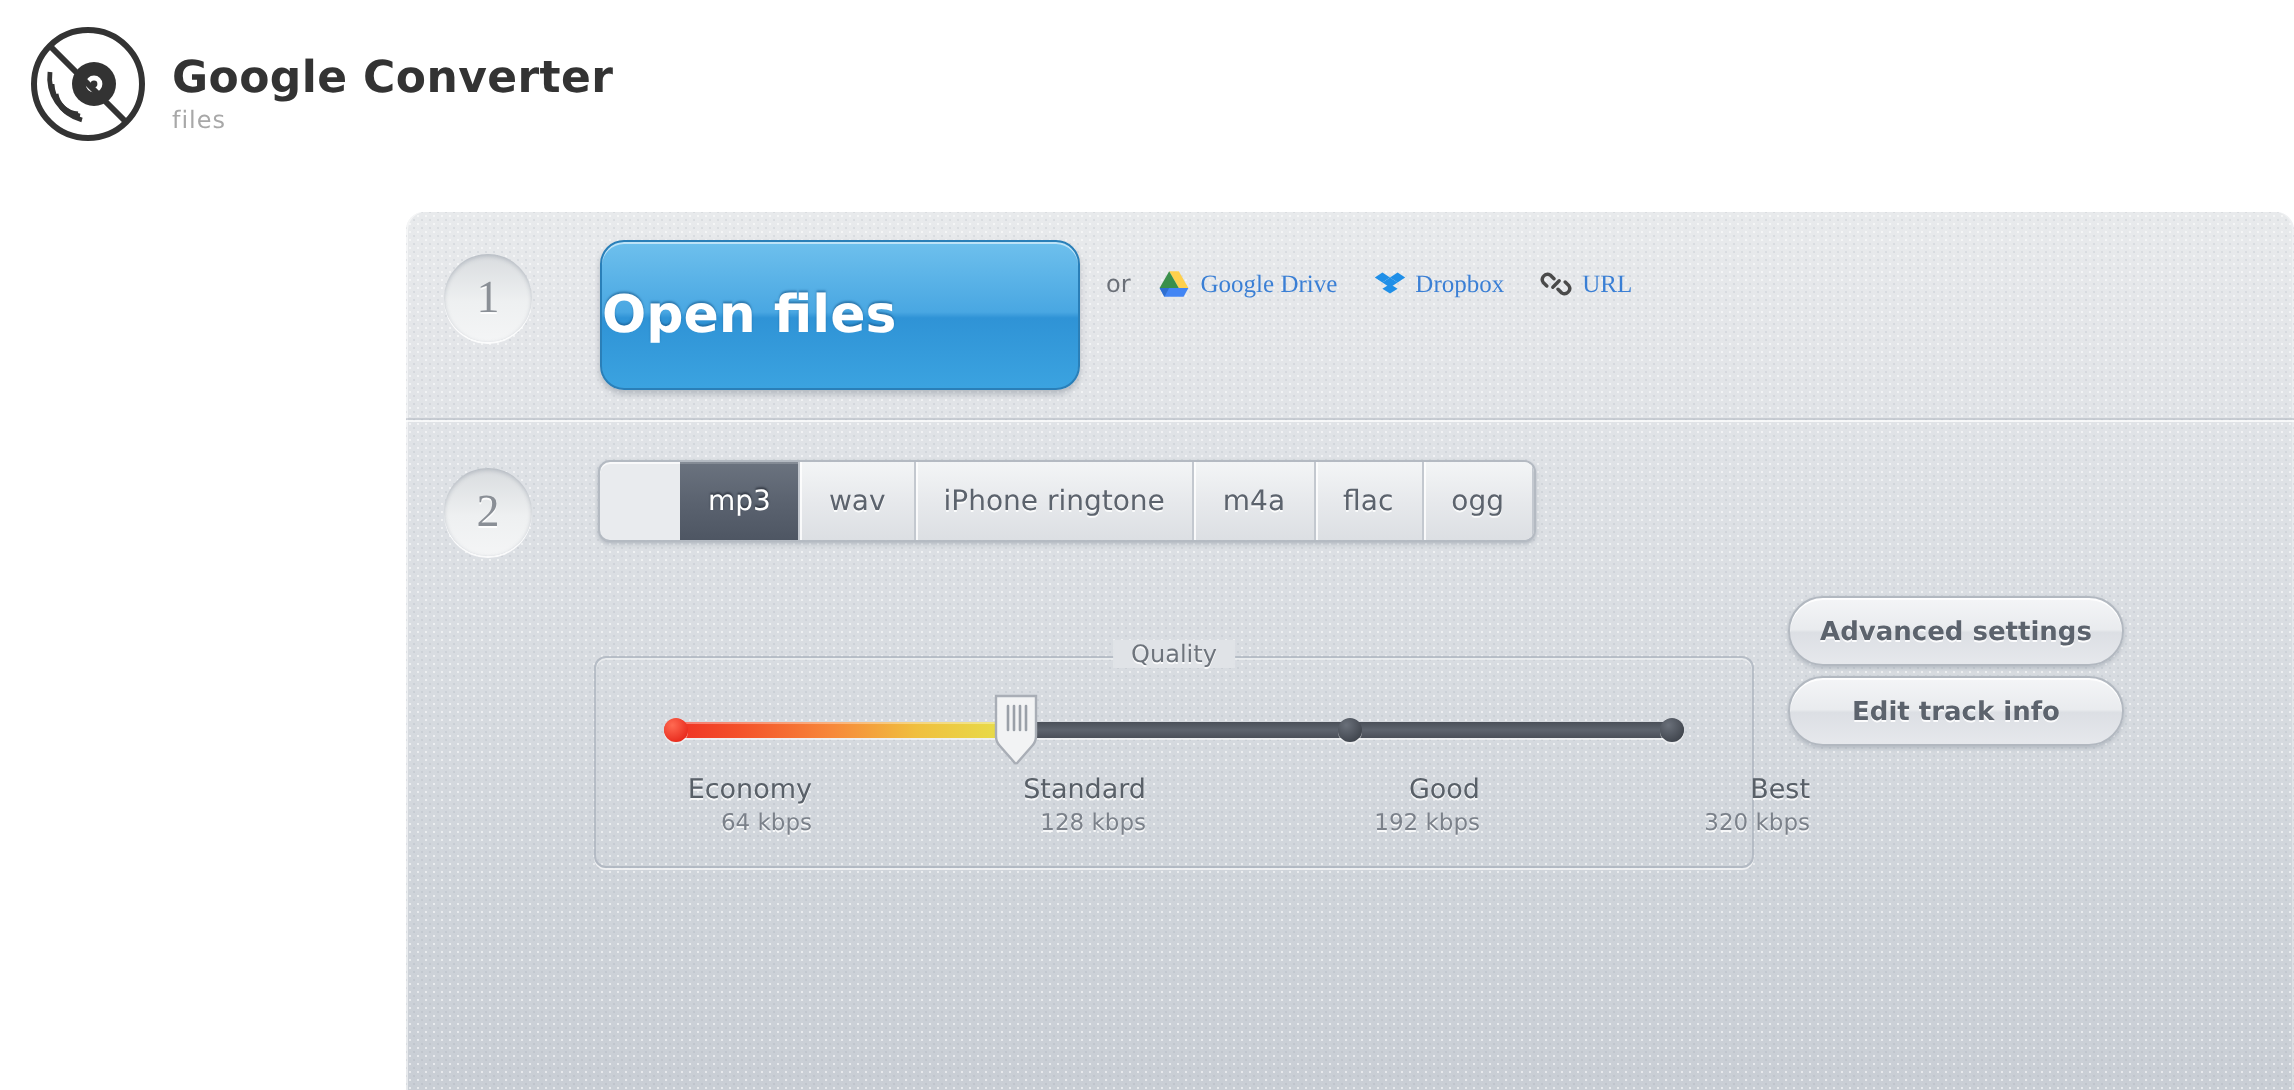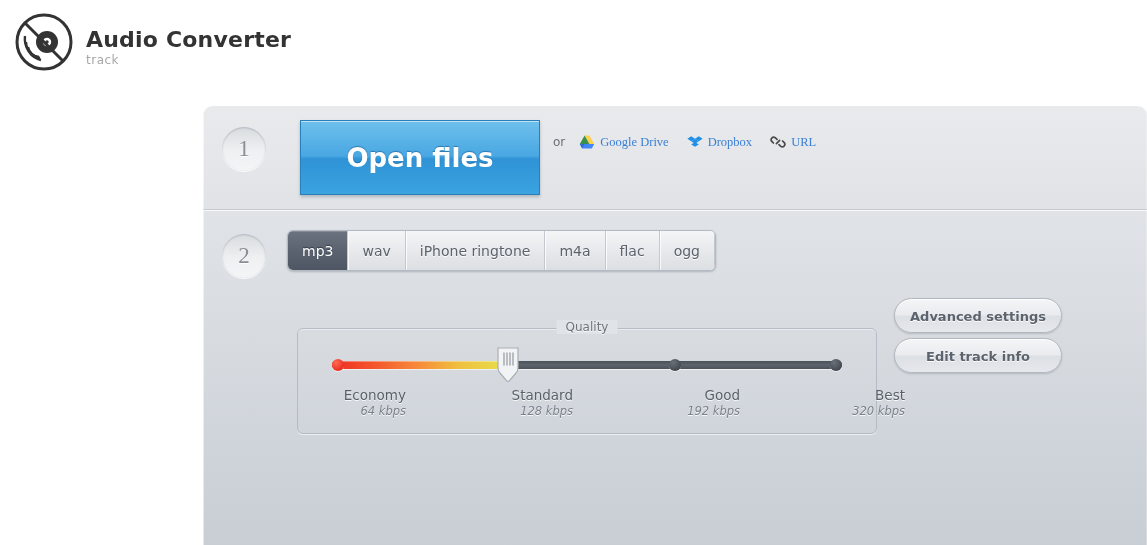--- a/index.html
+++ b/index.html
@@ -133,29 +133,29 @@
   #step1-circle { left: 19px; top: 21px; }
   #step2-circle { left: 19px; top: 128px; }
 
   
   .open-files-btn {
     position: absolute;
     left: 97px;
     top: 14px;
     width: 240px;
     height: 75px;
-    border-radius: 0;
+    border-radius: 12px;
     background: linear-gradient(to bottom, #6ec0ed 0%, #49a7e2 48%, #2f93d6 52%, #3ba3e0 100%);
     border: 1px solid #2a7fb8;
     box-shadow: inset 0 1px 0 rgba(255,255,255,0.55),
                 0 2px 3px rgba(90,100,115,0.35);
     color: #ffffff;
     font-size: 26px;
     font-weight: bold;
-    text-align: center;
+    text-align: left;
     line-height: 75px;
     text-shadow: 0 -1px 1px rgba(20,80,130,0.55);
     cursor: pointer;
     box-sizing: border-box;
   }
 
   
   .sources {
     position: absolute;
     left: 350px;
@@ -181,31 +181,32 @@
     cursor: pointer;
     text-decoration: none;
     font-family: Liberation Serif, serif;
   }
   .source-link .lbl { line-height: 14px; }
   .src-icon { width: 16px; height: 16px; display: inline-block; }
 
   
   .formats {
     position: absolute;
-    left: 84px;
+    left: 96px;
     top: 124px;
     height: 39px;
     display: flex;
     border-radius: 6px;
     overflow: hidden;
     border: 1px solid #b4bac2;
     box-shadow: 0 1px 2px rgba(110,120,135,0.40),
                 inset 0 1px 0 rgba(255,255,255,0.75);
     background: #e9ebee;
     box-sizing: content-box;
+    padding-left: 40px;
   }
   .fmt {
     display: flex;
     align-items: center;
     justify-content: center;
     height: 39px;
     padding: 0 14px;
     font-size: 14px;
     font-family: "DejaVu Sans", "Liberation Sans", sans-serif;
     color: #5c636d;
@@ -326,21 +327,20 @@
     font-size: 13.5px;
     color: #596068;
     line-height: 17px;
     text-shadow: 0 1px 0 rgba(255,255,255,0.8);
   }
   .scale-label .rate {
     font-size: 11.5px;
     color: #7b818a;
     line-height: 15px;
     text-shadow: 0 1px 0 rgba(255,255,255,0.8);
-    font-style: italic;
   }
 
   
   .side-btn {
     position: absolute;
     width: 168px;
     height: 35px;
     border-radius: 18px;
     background: linear-gradient(to bottom, #f4f5f7 0%, #e9ebee 48%, #dcdfe4 52%, #e6e8ec 100%);
     border: 1px solid #b2b8c0;
@@ -371,22 +371,22 @@
         <circle cx="33" cy="30" r="4.2" fill="#ffffff"></circle>
         <circle cx="33" cy="30" r="1.7" fill="#333333"></circle>
         <line x1="11" y1="11" x2="49" y2="49" stroke="#333333" stroke-width="3"></line>
         <path d="M11 24 A 22 22 0 0 0 27 48" fill="none" stroke="#333333" stroke-width="2.4"></path>
         <path d="M12 30 A 17 17 0 0 0 26 46" fill="none" stroke="#333333" stroke-width="2.4"></path>
         <path d="M14 35 A 12 12 0 0 0 25 45" fill="none" stroke="#333333" stroke-width="2.4"></path>
         <path d="M16 40 A 7.5 7.5 0 0 0 23 45" fill="none" stroke="#333333" stroke-width="2.4"></path>
       </svg>
     </div>
     <div class="brand-text">
-      <div class="brand-title">Audio Converter</div>
-      <div class="brand-sub">track</div>
+      <div class="brand-title">Google Converter</div>
+      <div class="brand-sub">files</div>
     </div>
   </div>
 
   <div class="panel">
     <div class="panel-inner">
 
       <div class="step1-row">
         <div class="step-circle" id="step1-circle">1</div>
 
         <div class="open-files-btn">Open files</div>

